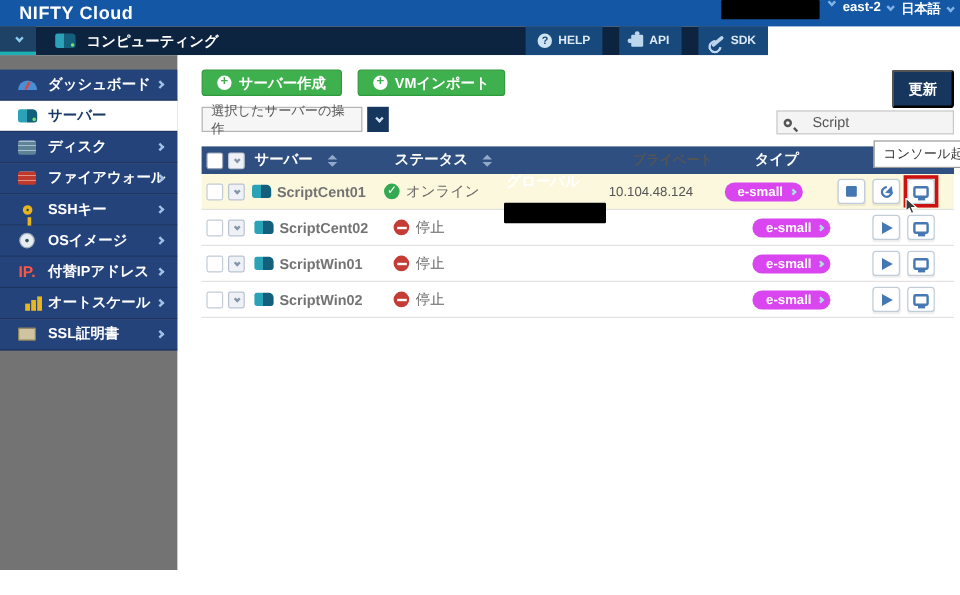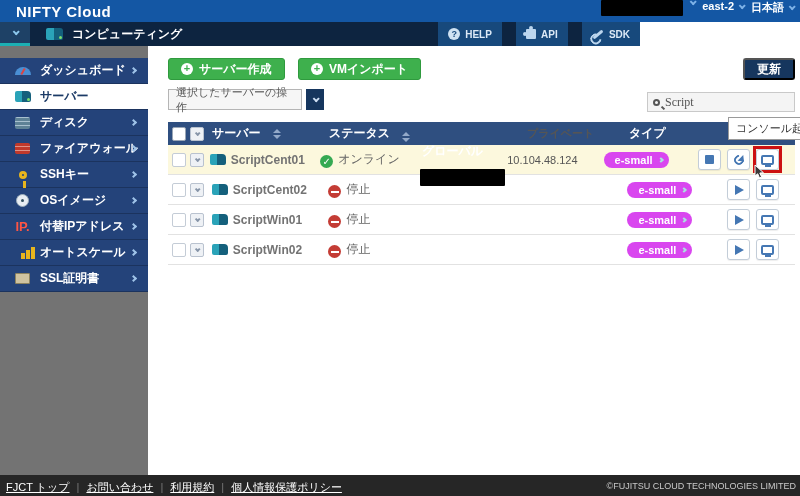--- a/index.html
+++ b/index.html
@@ -58,38 +58,38 @@
   .ico-autoscale i::before { content:""; position:absolute; left:5px; top:-3px; width:4px; height:9px; background:#e8b51d; }
   .ico-autoscale i::after { content:""; position:absolute; left:10px; top:-6px; width:4px; height:12px; background:#e8b51d; }
 
   
   .main { position:absolute; left:148px; top:46px; width:652px; height:429px; background:#fff; }
   .btn-green { position:absolute; top:12px; height:22px; background:#3eb04d; border:1px solid #2f9a3e; border-radius:3px; color:#fff; font-size:12px; font-weight:bold; display:flex; align-items:center; gap:6px; padding:0 12px; cursor:pointer; }
   .plus-circle { width:12px; height:12px; border-radius:50%; background:#fff; color:#3eb04d; font-size:11px; font-weight:bold; line-height:11px; text-align:center; }
   .btn-create { left:20px; }
   .btn-import { left:150px; }
   .btn-navy { position:absolute; background:#16365e; border-radius:3px; color:#fff; font-size:12px; font-weight:bold; display:flex; align-items:center; justify-content:center; cursor:pointer; }
-  .btn-refresh { top:12px; right:5px; height:22px; padding:0 12px; }
+  .btn-refresh { top:12px; right:5px; height:32px; padding:0 12px; }
   .bulk-wrap { position:absolute; left:20px; top:43px; display:flex; }
   .bulk-select { width:134px; height:21px; background:#f6f6f6; border:1px solid #b5b5b5; color:#555; font-size:11px; display:flex; align-items:center; padding:0 7px; cursor:pointer; }
   .bulk-btn { width:18px; height:21px; background:#16365e; display:flex; align-items:center; justify-content:center; cursor:pointer; margin-left:4px; }
   .bulk-btn .chev { color:#cfe0f4; }
-  .search-box { position:absolute; right:5px; top:46px; width:148px; height:20px; background:#f4f4f4; border:1px solid #c9c9c9; display:flex; align-items:center; padding:0 5px; gap:5px;font-family:Liberation Serif, serif; }
+  .search-box { position:absolute; right:5px; top:46px; width:148px; height:20px; background:#f4f4f4; border:1px solid #c9c9c9; display:flex; align-items:center; padding:0 5px; gap:17px; }
   .ic-mag { width:7px; height:7px; border:2px solid #555; border-radius:50%; position:relative; flex:0 0 7px; }
   .ic-mag::after { content:""; position:absolute; left:6px; top:6px; width:4px; height:2px; background:#555; transform:rotate(45deg); }
   .search-input { border:none; background:transparent; outline:none; font-size:12px; color:#555; width:100%; font-family:inherit; }
 
   
   .tbl { position:absolute; left:20px; top:76px; width:627px; }
   .thead { height:23px; background:#2f4f80; color:#fff; display:flex; align-items:center; font-size:12px; font-weight:bold; }
   .trow { height:30px; display:flex; align-items:center; font-size:12px; color:#444; border-bottom:1px solid #e2e2e2; background:#fff; }
   .trow.hl { background:#fcf8dd; }
   .col-check { width:44px; display:flex; align-items:center; gap:4px; padding-left:4px; }
   .col-server { width:117px; display:flex; align-items:center; gap:5px; }
-  .col-status { width:93px; display:flex; align-items:flex-end; gap:5px; }
+  .col-status { width:93px; display:flex; align-items:center; gap:5px; }
   .col-global { width:105px; display:flex; align-items:center;margin-top:36px; }
   .col-private { width:102px; font-size:11px; color:#555; }
   .col-type { width:100px; display:flex; align-items:center; }
   .col-actions { flex:1; display:flex; justify-content:flex-end; gap:6px; padding-right:16px; }
   .cb { width:14px; height:14px; background:#fff; border:1px solid #9aa6b5; border-radius:2px; cursor:pointer; }
   .cb-chev { width:14px; height:14px; background:#eef1f5; border:1px solid #b9c2cf; border-radius:2px; display:flex; align-items:center; justify-content:center; cursor:pointer; }
   .cb-chev .chev { color:#8795a8; width:4px; height:4px; }
   .trow .cb { border-color:#c4ccd6; }
   .srv-ico { width:16px; height:11px; border-radius:2px 4px 2px 2px; background:linear-gradient(90deg,#2aa3b8 45%,#14607c 45%); flex:0 0 16px; }
   .srv-name { font-weight:bold; color:#737373; }
@@ -421,17 +421,13 @@
                 <span class="ic-monitor"></span>
               </button>
             </div>
           </div>
         </div>
     </div>
   </main>
 
   <div class="tooltip">コンソール起動</div>
 
-  <footer class="footer">
-    <span id="footer-links"><span class="f-link">FJCT トップ</span><span class="f-sep">|</span><span class="f-link">お問い合わせ</span><span class="f-sep">|</span><span class="f-link">利用規約</span><span class="f-sep">|</span><span class="f-link">個人情報保護ポリシー</span></span>
-    <span class="f-copy">©FUJITSU CLOUD TECHNOLOGIES LIMITED</span>
-  </footer>
 </div>
 
 </body></html>

